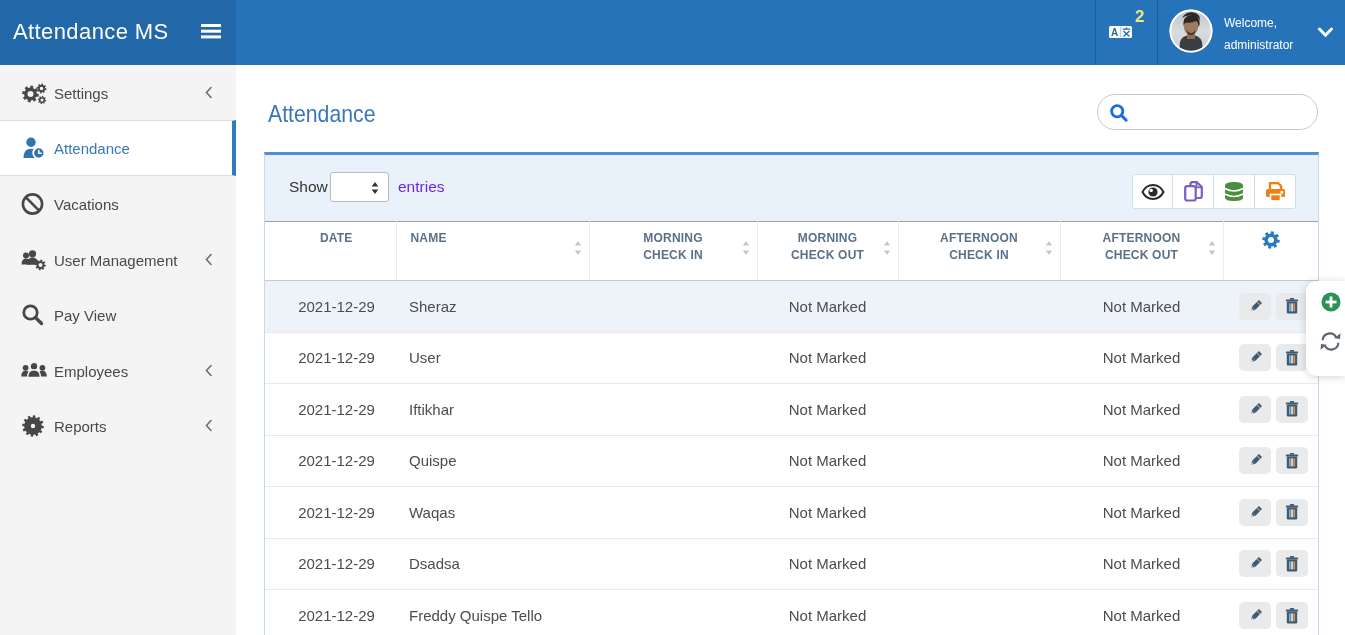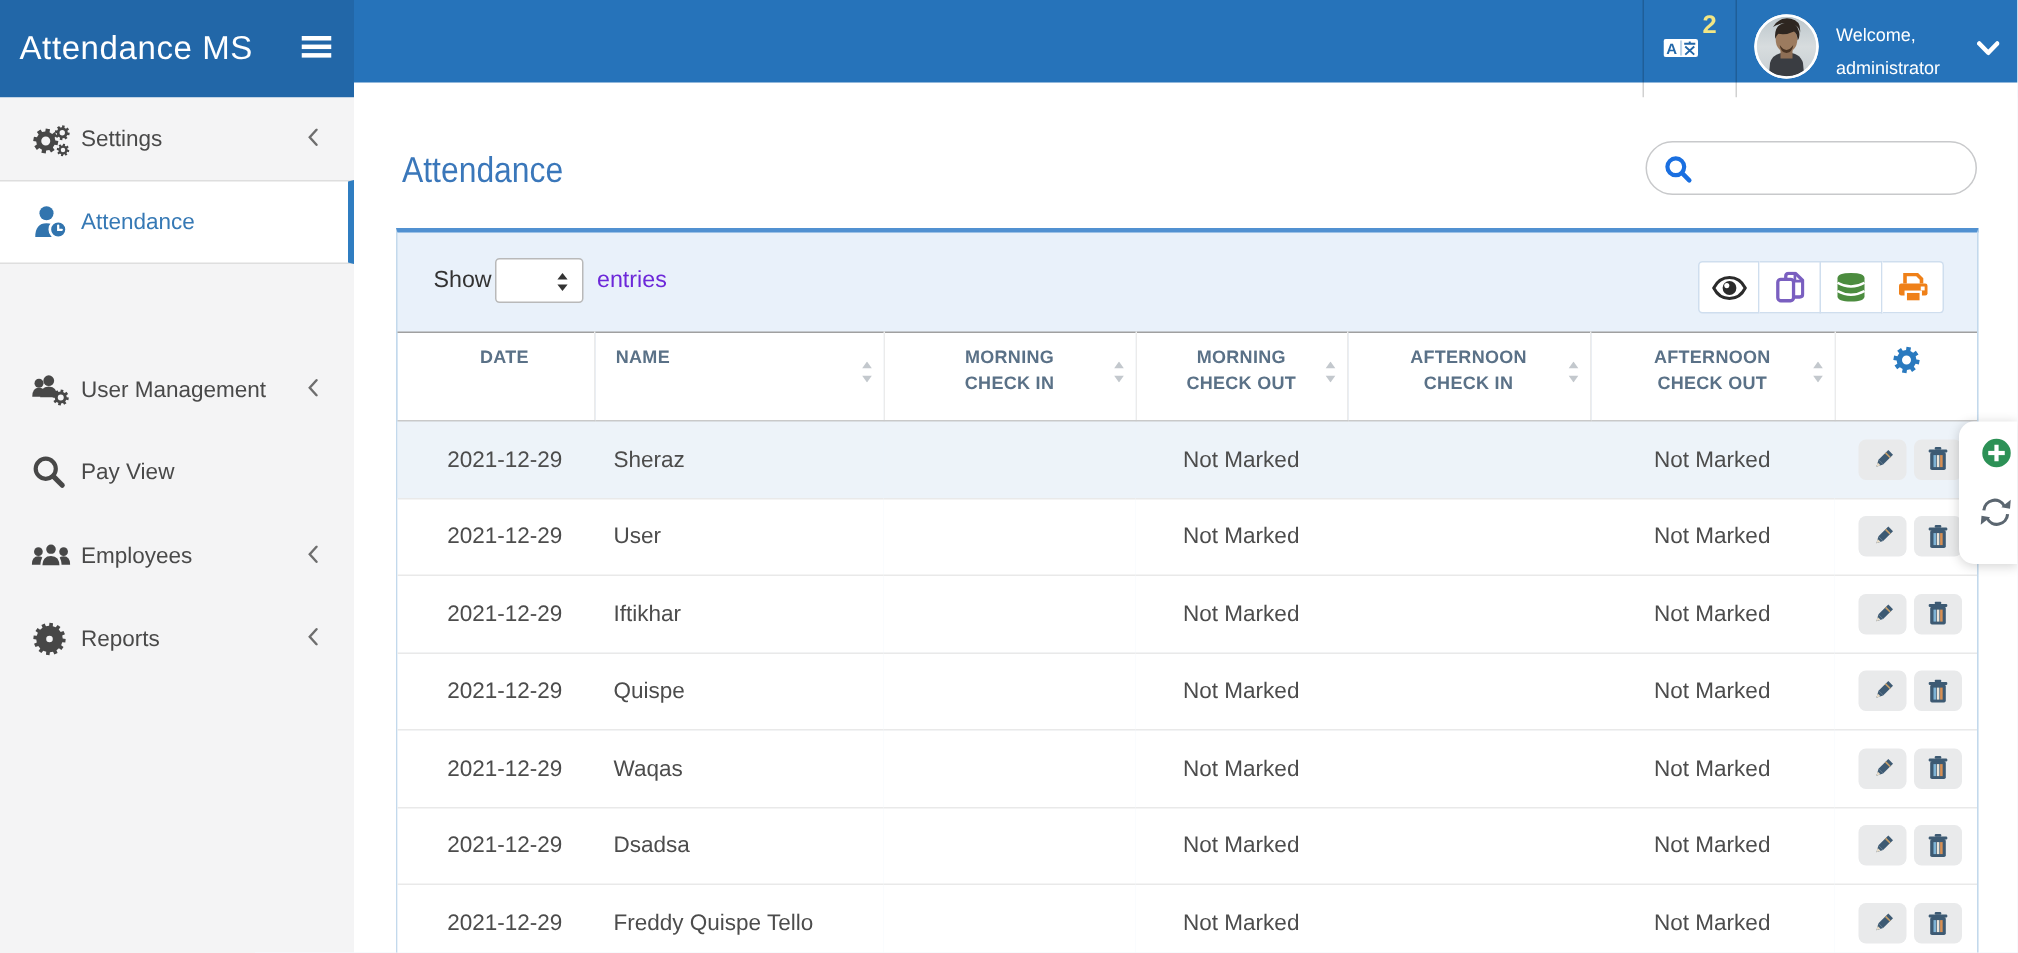--- a/index.html
+++ b/index.html
@@ -1,20 +1,20 @@
 <!DOCTYPE html>
 <html><head>
 <meta charset="utf-8">
 <style>
 *{margin:0;padding:0;box-sizing:border-box;}
 html,body{width:1345px;height:635px;}
 body{font-family:"Liberation Sans",sans-serif;background:#fff;position:relative;overflow:hidden;}
 .abs{position:absolute;}
 
-#nav{position:absolute;left:0;top:0;width:1345px;height:55px;background:#2673ba;}
+#nav{position:absolute;left:0;top:0;width:1345px;height:65px;background:#2673ba;}
 #logo{position:absolute;left:0;top:0;width:236px;height:65px;background:#2267a8;color:#fff;font-size:22px;font-weight:400;line-height:63px;padding-left:13px;letter-spacing:.4px;}
 .vsep{position:absolute;top:0;width:1px;height:65px;background:rgba(0,0,0,0.18);}
 
 #sidebar{position:absolute;left:0;top:65px;width:236px;height:570px;background:#f4f4f5;}
 .mi{position:absolute;left:0;width:236px;height:55.4px;color:#494949;font-size:15px;}
 .mi .lbl{position:absolute;left:54px;top:50%;transform:translateY(-50%);}
 .mi > svg{position:absolute;left:21px;top:50%;transform:translateY(-50%);}
 .mi .chev{position:absolute;right:24px;top:50%;transform:translateY(-50%);color:#6e6e6e;}
 .mi.active{background:#fff;color:#3679b5;border-top:1px solid #dedede;border-bottom:1px solid #dedede;border-right:4px solid #2f7dc1;}
 
@@ -111,20 +111,27 @@
         </svg></span>
   </div>
   <div class="mi active" style="top:55.4px">
     <svg width="26" height="22" viewBox="0 0 26 22" fill="#3174ae">
       <circle cx="10" cy="5.2" r="4.7"></circle>
       <path d="M2.5 21 Q2.5 11.8 10 11.8 Q17.5 11.8 17.5 21 Z"></path>
       <circle cx="17.8" cy="16" r="5.6" stroke="#fff" stroke-width="1.8"></circle>
       <path d="M17.8 13.4 V16.2 H20.2" stroke="#fff" stroke-width="1.5" fill="none" stroke-linecap="round"></path>
     </svg>
     <span class="lbl">Attendance</span>
+  </div>
+  <div class="mi" style="top:111.8px">
+    <svg width="23" height="23" viewBox="0 0 23 23">
+      <circle cx="11.5" cy="11.5" r="9.6" fill="none" stroke="#474747" stroke-width="2.6"></circle>
+      <line x1="4.9" y1="4.9" x2="18.1" y2="18.1" stroke="#474747" stroke-width="2.6"></line>
+    </svg>
+    <span class="lbl">Vacations</span>
   </div>
   <div class="mi" style="top:167.2px">
     <svg width="26" height="22" viewBox="0 0 26 22" fill="#474747">
       <circle cx="5" cy="6.5" r="3"></circle>
       <path d="M0.5 15.5 Q0.5 9.5 5 9.5 Q9.5 9.5 9.5 15.5 Z"></path>
       <circle cx="11.5" cy="4.8" r="3.6"></circle>
       <path d="M5.8 15.8 Q5.8 8.6 11.5 8.6 Q17.2 8.6 17.2 15.8 Z"></path>
       <path d="M24.90 16.00 L24.57 17.87 L23.18 17.56 L22.46 18.69 L23.32 19.82 L21.76 20.90 L21.00 19.71 L19.69 20.00 L19.50 21.40 L17.63 21.07 L17.94 19.68 L16.81 18.96 L15.68 19.82 L14.60 18.26 L15.79 17.50 L15.50 16.19 L14.10 16.00 L14.43 14.13 L15.82 14.44 L16.54 13.31 L15.68 12.18 L17.24 11.10 L18.00 12.29 L19.31 12.00 L19.50 10.60 L21.37 10.93 L21.06 12.32 L22.19 13.04 L23.32 12.18 L24.40 13.74 L23.21 14.50 L23.50 15.81 Z M21.50 16.00 A2.0 2.0 0 1 0 17.50 16.00 A2.0 2.0 0 1 0 21.50 16.00 Z"></path>
     </svg>
     <span class="lbl">User Management</span>

